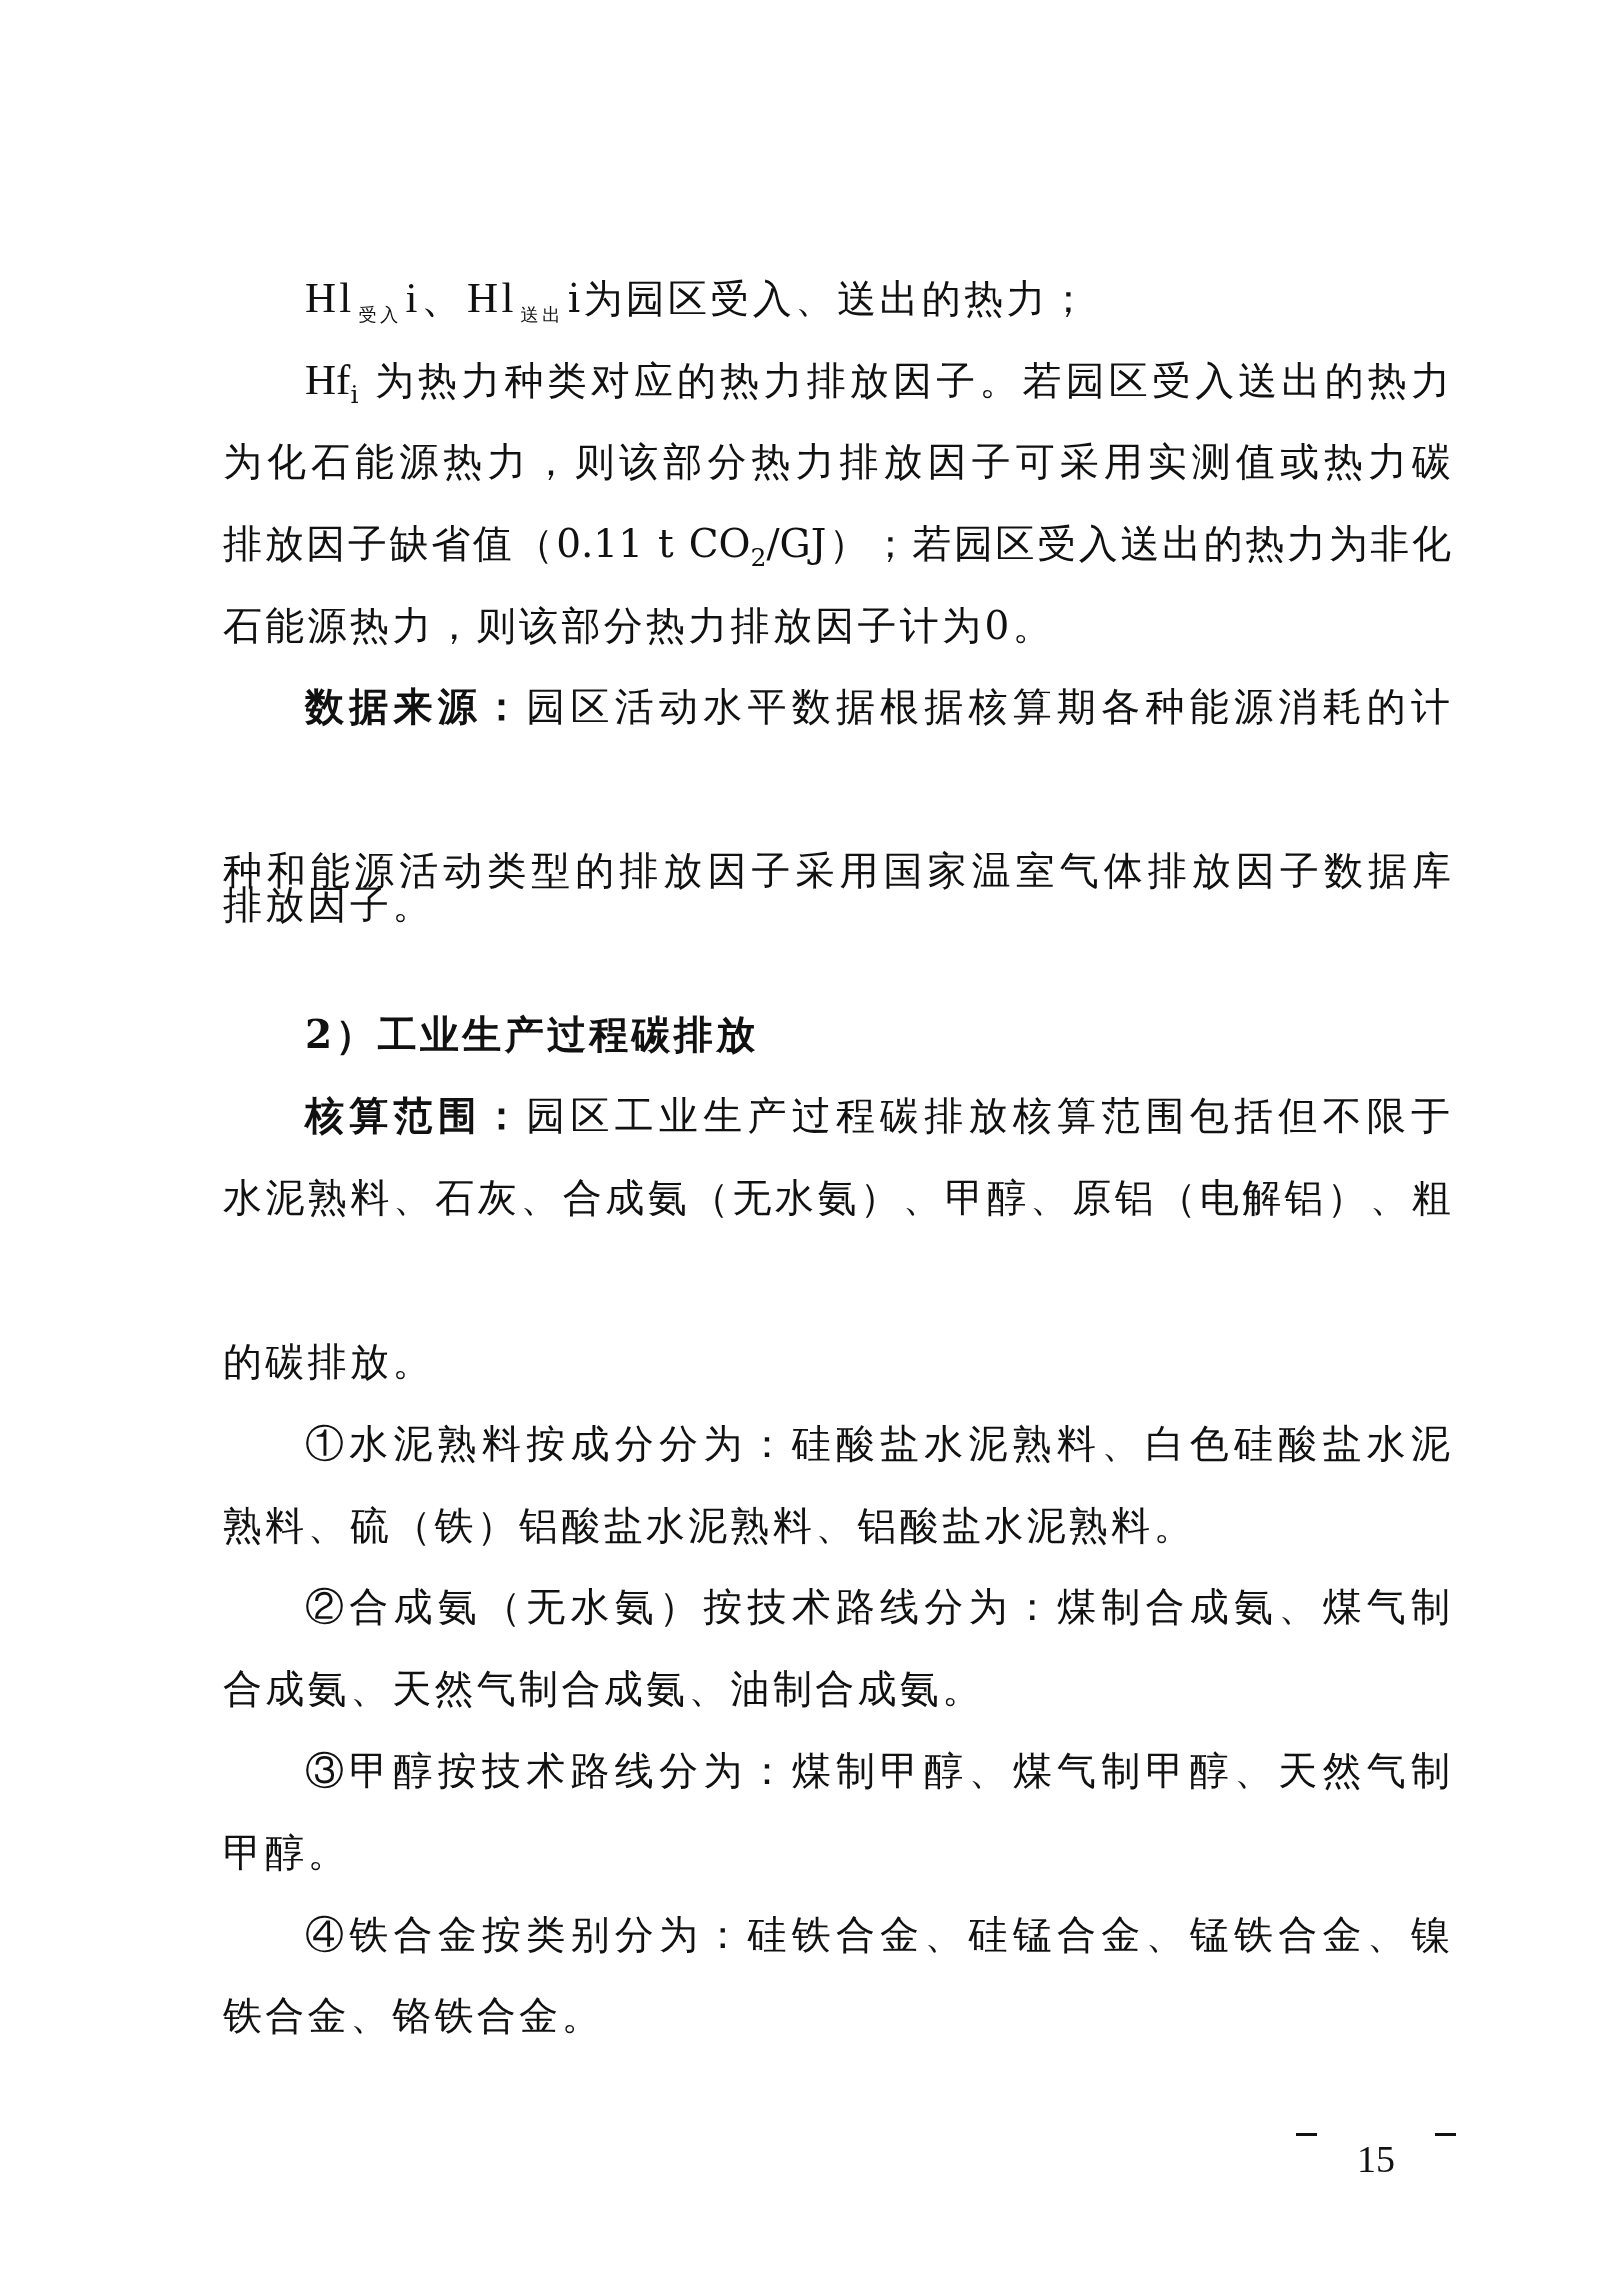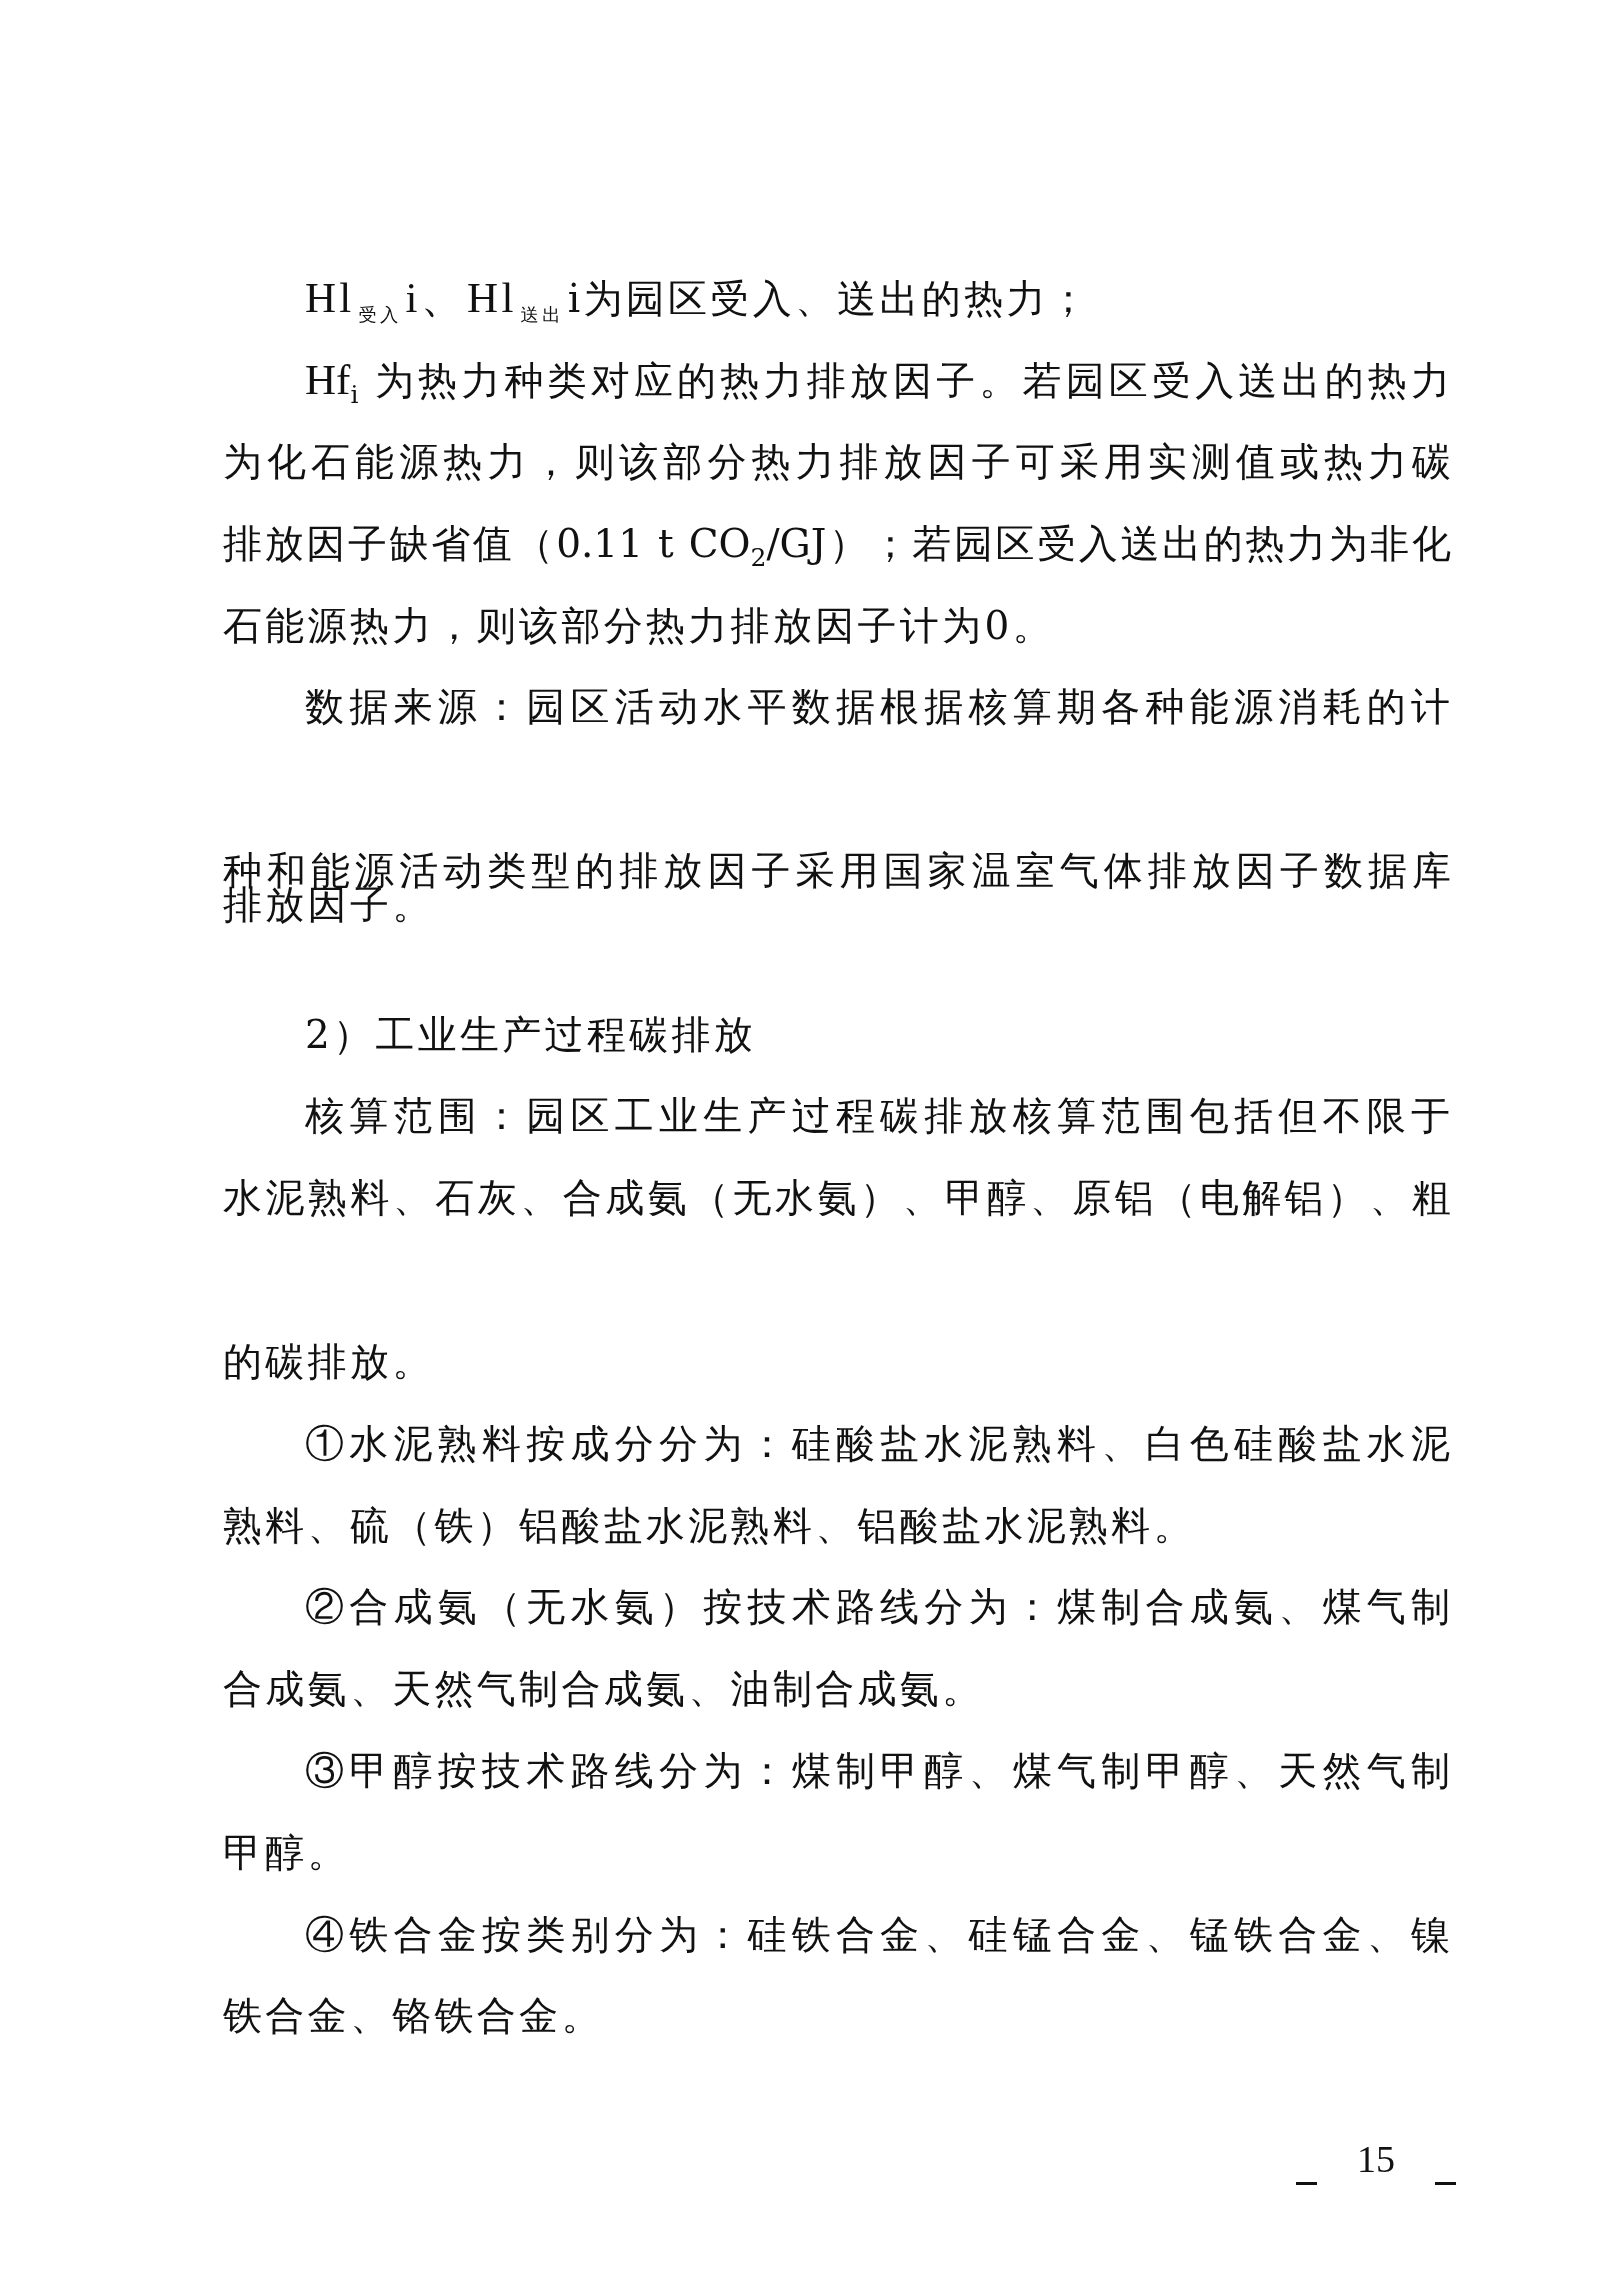--- a/index.html
+++ b/index.html
@@ -7,28 +7,28 @@
   .page { position: absolute; left: 0; top: 0; width: 1349px; height: 2295px; background: #fff; color: #111; }
   .line {
     position: absolute; left: 223px; width: 1228px;
     height: 81px; line-height: 81px;
     font-family: "DejaVu Serif", "Liberation Serif", serif;
     font-size: 39px; white-space: nowrap;
   }
   .line.full { text-align: justify; text-align-last: justify; }
   .line.indent { padding-left: 82px; width: 1145px; }
   .line.last { text-align: left; letter-spacing: 3.3px; }
-  .bold { font-weight: normal; }
+  .bold { font-weight: bold; }
   .latin { font-family: "Liberation Serif", "DejaVu Serif", serif; font-size: 43px; }
   .sub-cn { font-size: 18.3px; vertical-align: -9.2px; margin: 0 3.9px; }
   .sub { font-size: 25px; vertical-align: -9.2px; }
   .pagenum {
     position: absolute; left: 1296px; top: 2133px; width: 160px; height: 52px;
     font-family: "Liberation Serif", "DejaVu Serif", serif; font-size: 38px; line-height: 52px;
-    display: flex; justify-content: space-between; align-items: flex-end; gap: 40px;
+    display: flex; justify-content: space-between; align-items: flex-start; gap: 40px;
   }
   .dash { display: inline-block; width: 41px; height: 2.6px; background: #111; }
 </style>
 </head>
 <body>
 
 <div class="page">
 
   <div class="line indent last" style="top:257px">
     <span class="latin">Hl</span><span class="sub-cn">受入</span><span class="latin">i、Hl</span><span class="sub-cn">送出</span><span>i为园区受入、送出的热力；</span>

